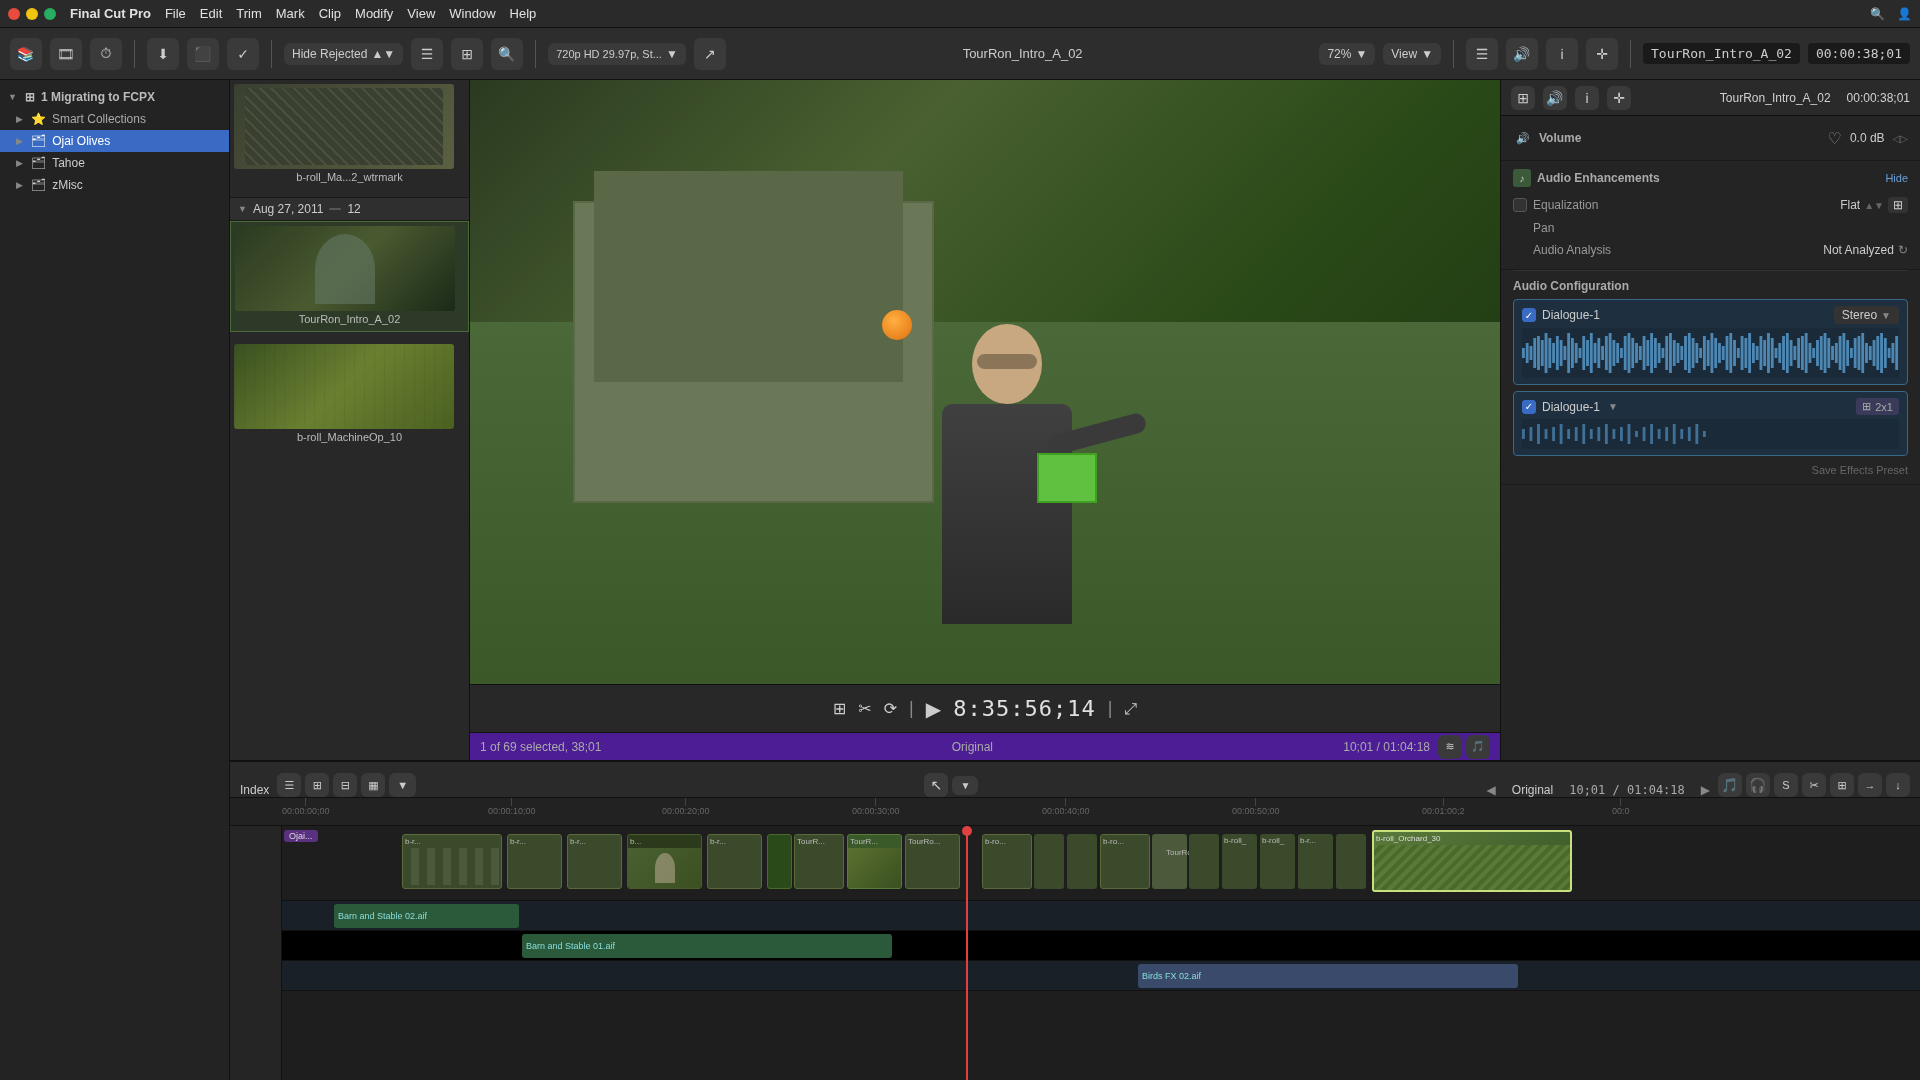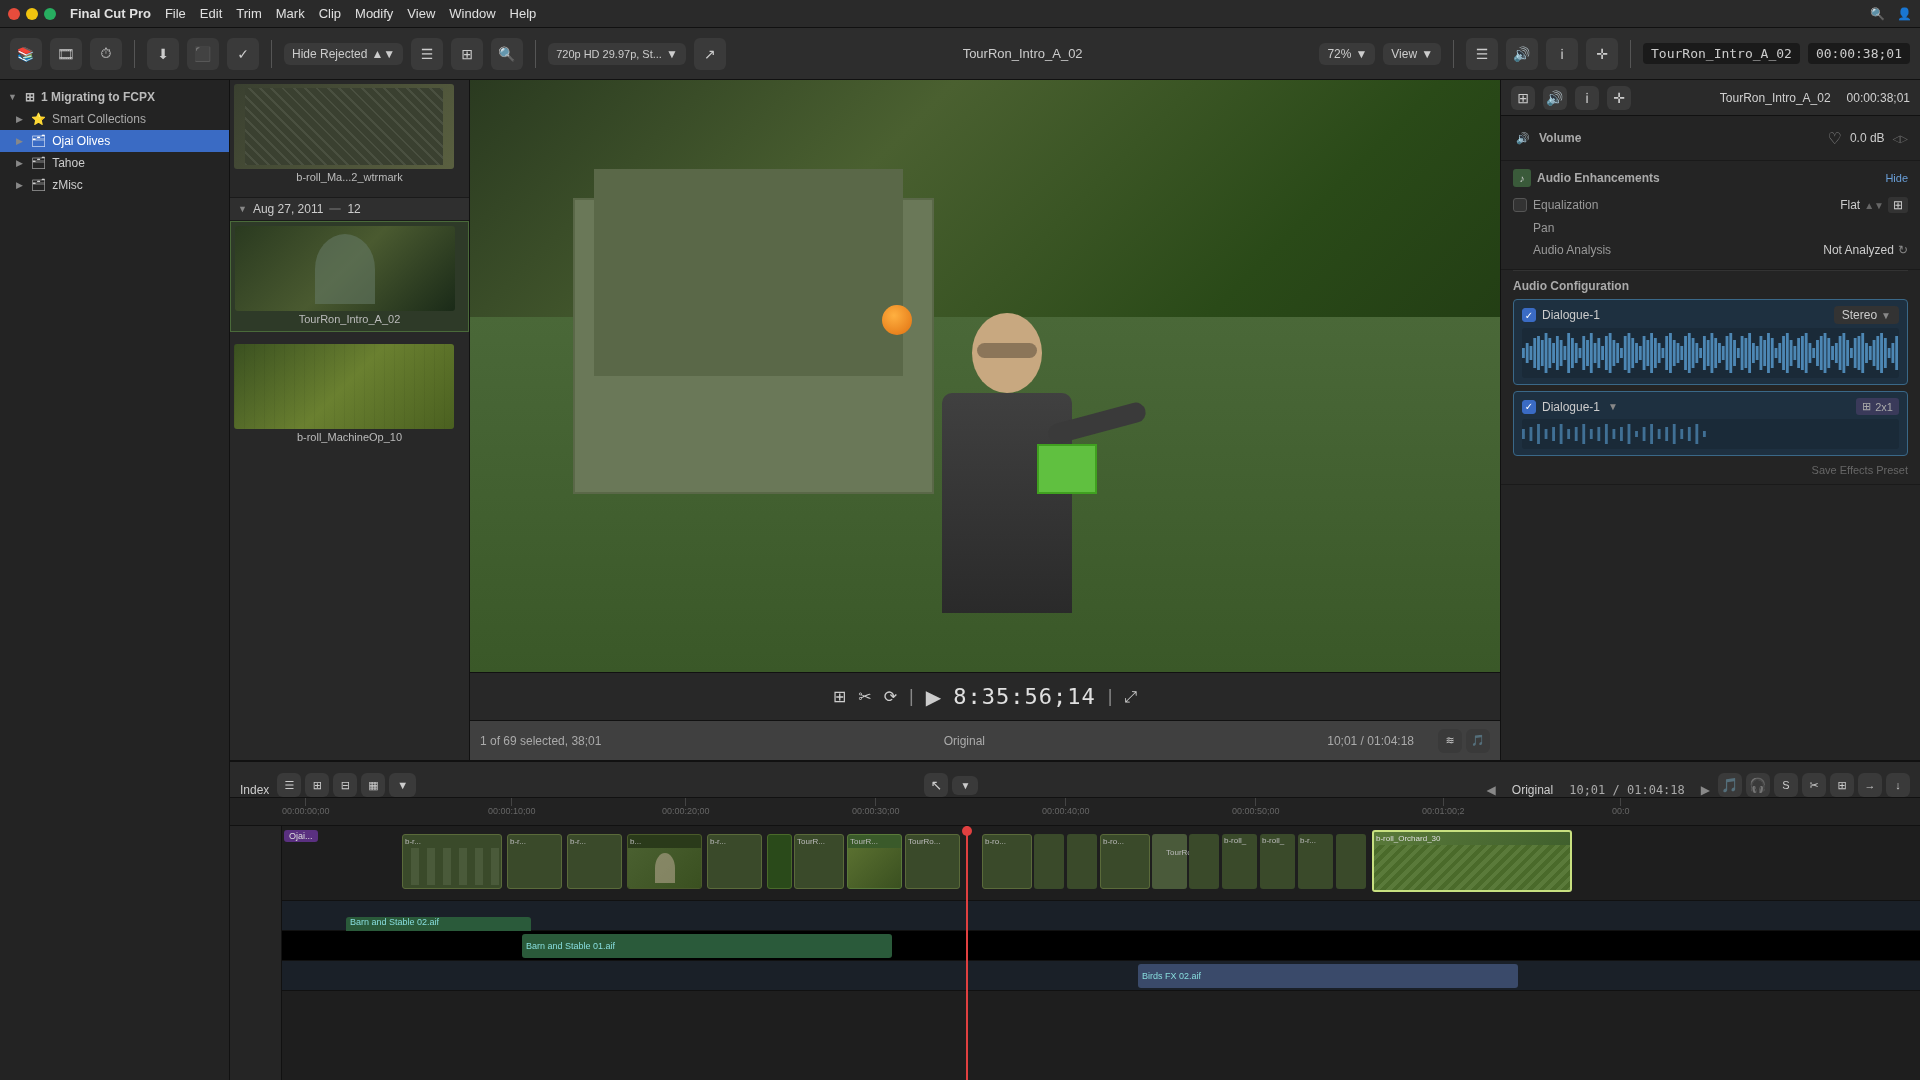--- a/index.html
+++ b/index.html
@@ -163,22 +163,22 @@
     }
     .ctrl-btn {
       color: #ccc; font-size: 16px; cursor: pointer;
       background: transparent; border: none;
     }
     .timecode-big {
       font-family: monospace; font-size: 22px;
       color: #e0e0e0; letter-spacing: 1px;
     }
     .viewer-footer {
-      height: 40px; background: #404040;
-      display: flex; align-items: center; gap: 24px;
+      height: 28px; background: #4c1d95;
+      display: flex; align-items: center; gap: 8px;
       padding: 0 10px; border-top: 1px solid #111;
     }
 
     
     .inspector {
       width: 420px;
       background: #242424;
       border-left: 1px solid #111;
       flex-shrink: 0;
       overflow-y: auto;
@@ -851,21 +851,21 @@
             </div>
             <div style="position:absolute;left:1054px;top:8px;width:30px;height:55px;background:#3a4a2a;border-radius:3px;"></div>
 
             <div style="position:absolute;left:1090px;top:4px;width:200px;height:62px;background:linear-gradient(135deg,#5a7a3a,#3a5a2a);border-radius:3px;border:2px solid #c8e080;overflow:hidden;">
               <div style="font-size:8px;color:#ddd;padding:2px;">b-roll_Orchard_30</div>
               <div style="height:45px;background:repeating-linear-gradient(135deg,#5a7a3a,#5a7a3a 4px,#4a6a2a 4px,#4a6a2a 8px);"></div>
             </div>
           </div>
 
           <div style="height:30px;position:relative;border-bottom:1px solid #111;background:#1a2028;">
-            <div style="position:absolute;left:52px;top:16px;width:185px;height:24px;background:#2a5a3a;border-radius:3px;display:flex;align-items:flex-start;margin-left:12px;">
+            <div style="position:absolute;left:52px;top:3px;width:185px;height:24px;background:#2a5a3a;border-radius:3px;display:flex;align-items:center;">
               <span style="font-size:9px;color:#8dd;padding:0 4px;white-space:nowrap;overflow:hidden;">Barn and Stable 02.aif</span>
             </div>
           </div>
 
           <div style="height:30px;position:relative;border-bottom:1px solid #111;background:#000000;text-align:center;">
             <div style="position:absolute;left:240px;top:3px;width:370px;height:24px;background:#2a5a3a;border-radius:3px;display:flex;align-items:center;">
               <span style="font-size:9px;color:#8dd;padding:0 4px;white-space:nowrap;overflow:hidden;">Barn and Stable 01.aif</span>
             </div>
           </div>
 

